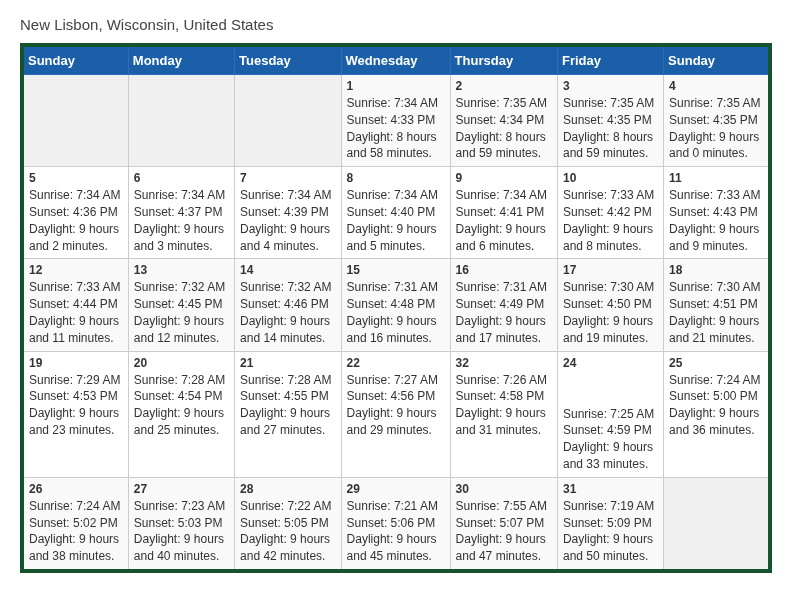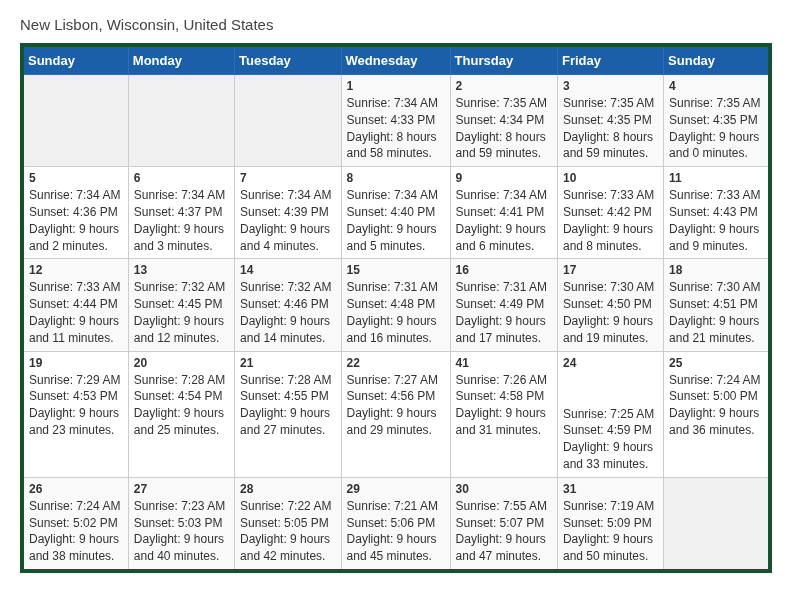--- a/index.html
+++ b/index.html
@@ -278,21 +278,21 @@
 and 27 minutes.</div>
         </td>
         <td>
           <span class="day-num">22</span>
           <div class="day-info" style="white-space: pre-line;">Sunrise: 7:27 AM
 Sunset: 4:56 PM
 Daylight: 9 hours
 and 29 minutes.</div>
         </td>
         <td>
-          <span class="day-num">41</span>
+          <span class="day-num">32</span>
           <div class="day-info" style="white-space: pre-line;">Sunrise: 7:26 AM
 Sunset: 4:58 PM
 Daylight: 9 hours
 and 31 minutes.</div>
         </td>
         <td>
           <span class="day-num">24</span>
           <div class="day-info" style="white-space: pre-line; margin-top: 36px;">Sunrise: 7:25 AM
 Sunset: 4:59 PM
 Daylight: 9 hours

